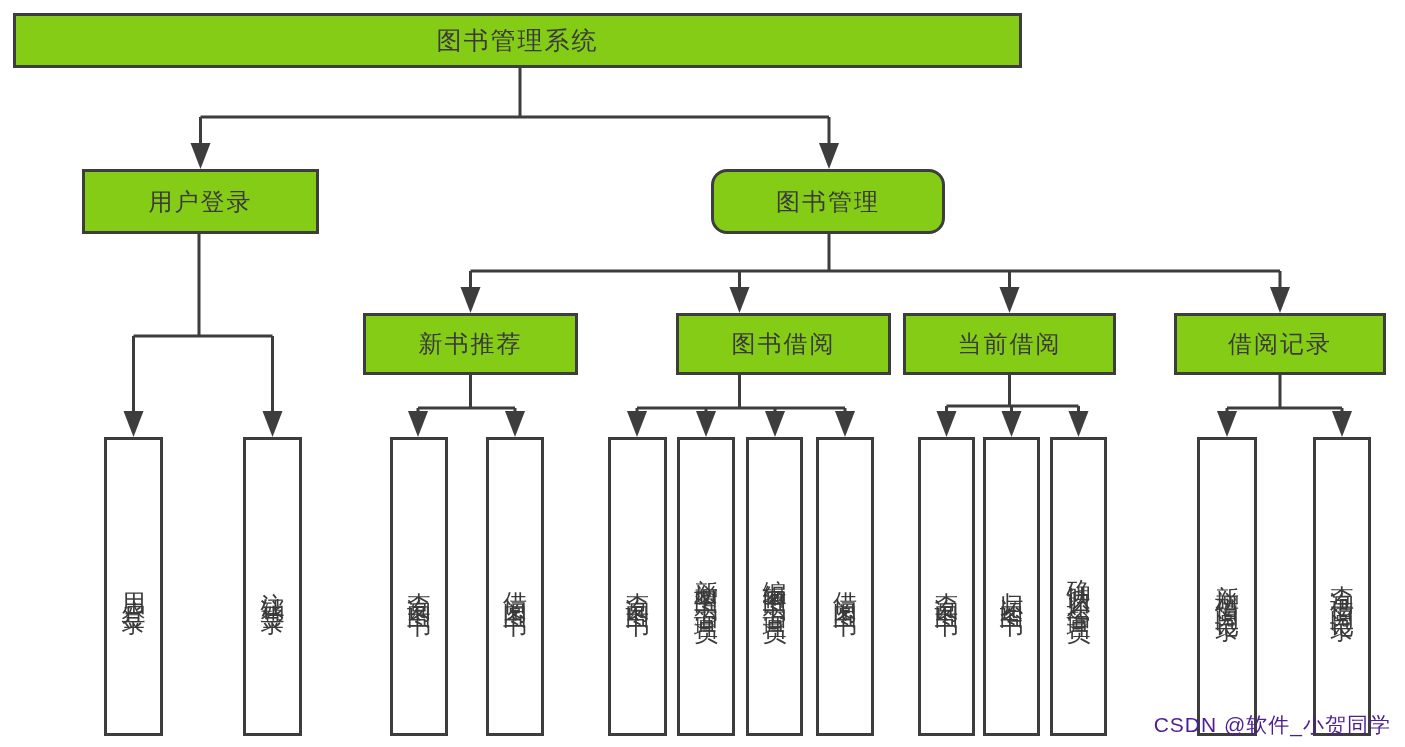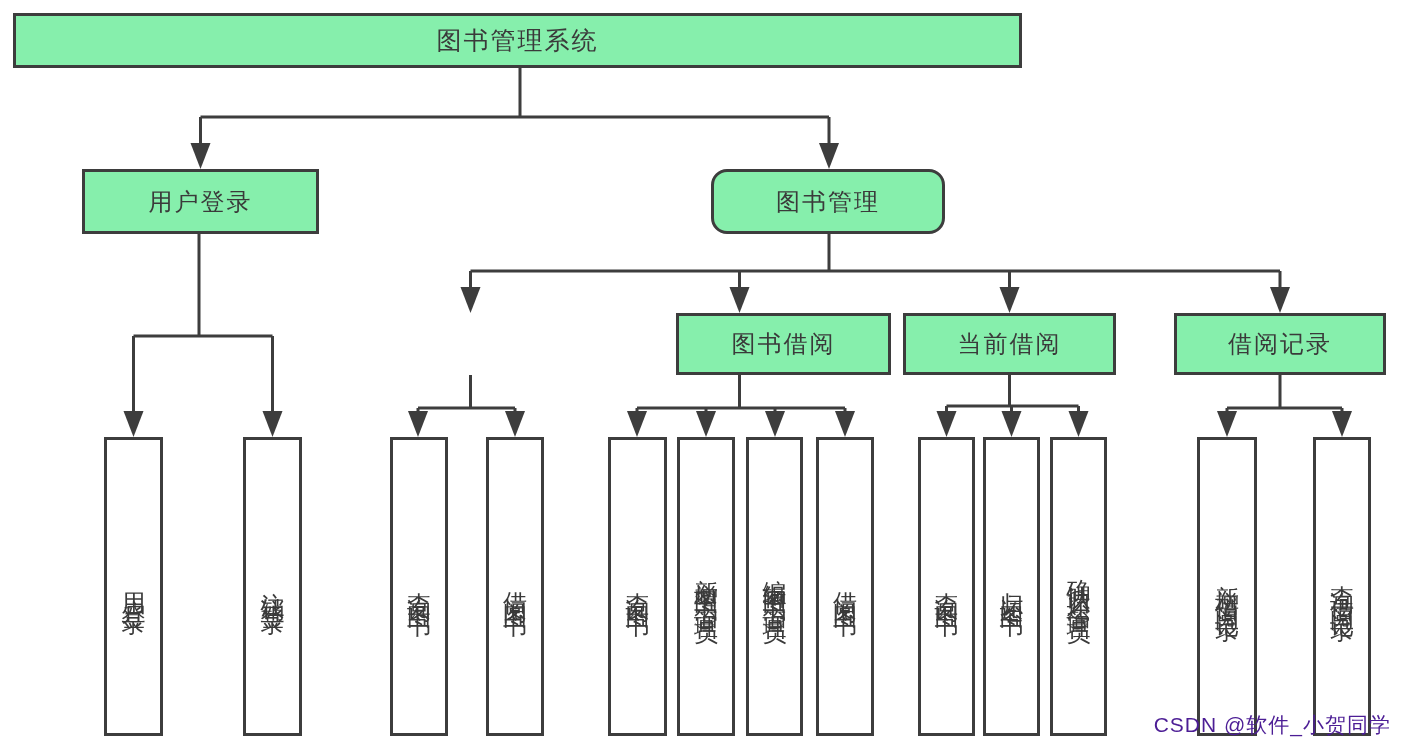--- a/index.html
+++ b/index.html
@@ -7,21 +7,21 @@
     position:relative;
     width:1405px;height:747px;
     background:#ffffff;
     font-family:"Liberation Sans", sans-serif;
     overflow:hidden;
   }
   #wires{position:absolute;left:0;top:0;}
   .hnode{
     position:absolute;
     box-sizing:border-box;
-    background:#86efac;
+    background:#84cc16;
     border:3px solid #3d3d3d;
     display:flex;align-items:center;justify-content:center;
     font-size:24px;letter-spacing:2px;color:#3a3a3a;
     z-index:2;
   }
   .vnode{
     position:absolute;
     box-sizing:border-box;
     background:#ffffff;
     border:3px solid #3d3d3d;
@@ -96,20 +96,21 @@
       <polygon class="arrow" points="1217,411 1237,411 1227,437"></polygon>
       <polygon class="arrow" points="1332,411 1352,411 1342,437"></polygon>
     </g>
   </svg>
 
   <div class="hnode" style="left:13px;top:13px;width:1009px;height:55px;font-size:25px;">图书管理系统</div>
 
   <div class="hnode" style="left:82px;top:169px;width:237px;height:65px;">用户登录</div>
   <div class="hnode" style="left:711px;top:169px;width:234px;height:65px;border-radius:16px;">图书管理</div>
 
+  <div class="hnode" style="left:363px;top:313px;width:215px;height:62px;">新书推荐</div>
   <div class="hnode" style="left:632px;top:313px;width:215px;height:62px;margin-left:44px;">图书借阅</div>
   <div class="hnode" style="left:903px;top:313px;width:213px;height:62px;">当前借阅</div>
   <div class="hnode" style="left:1174px;top:313px;width:212px;height:62px;">借阅记录</div>
 
   <div class="vnode" style="left:104px;top:437px;width:59px;height:299px;">用户登录</div>
   <div class="vnode" style="left:243px;top:437px;width:59px;height:299px;">注销登录</div>
 
   <div class="vnode" style="left:390px;top:437px;width:58px;height:299px;">查询图书</div>
   <div class="vnode" style="left:486px;top:437px;width:58px;height:299px;">借阅图书</div>
 

